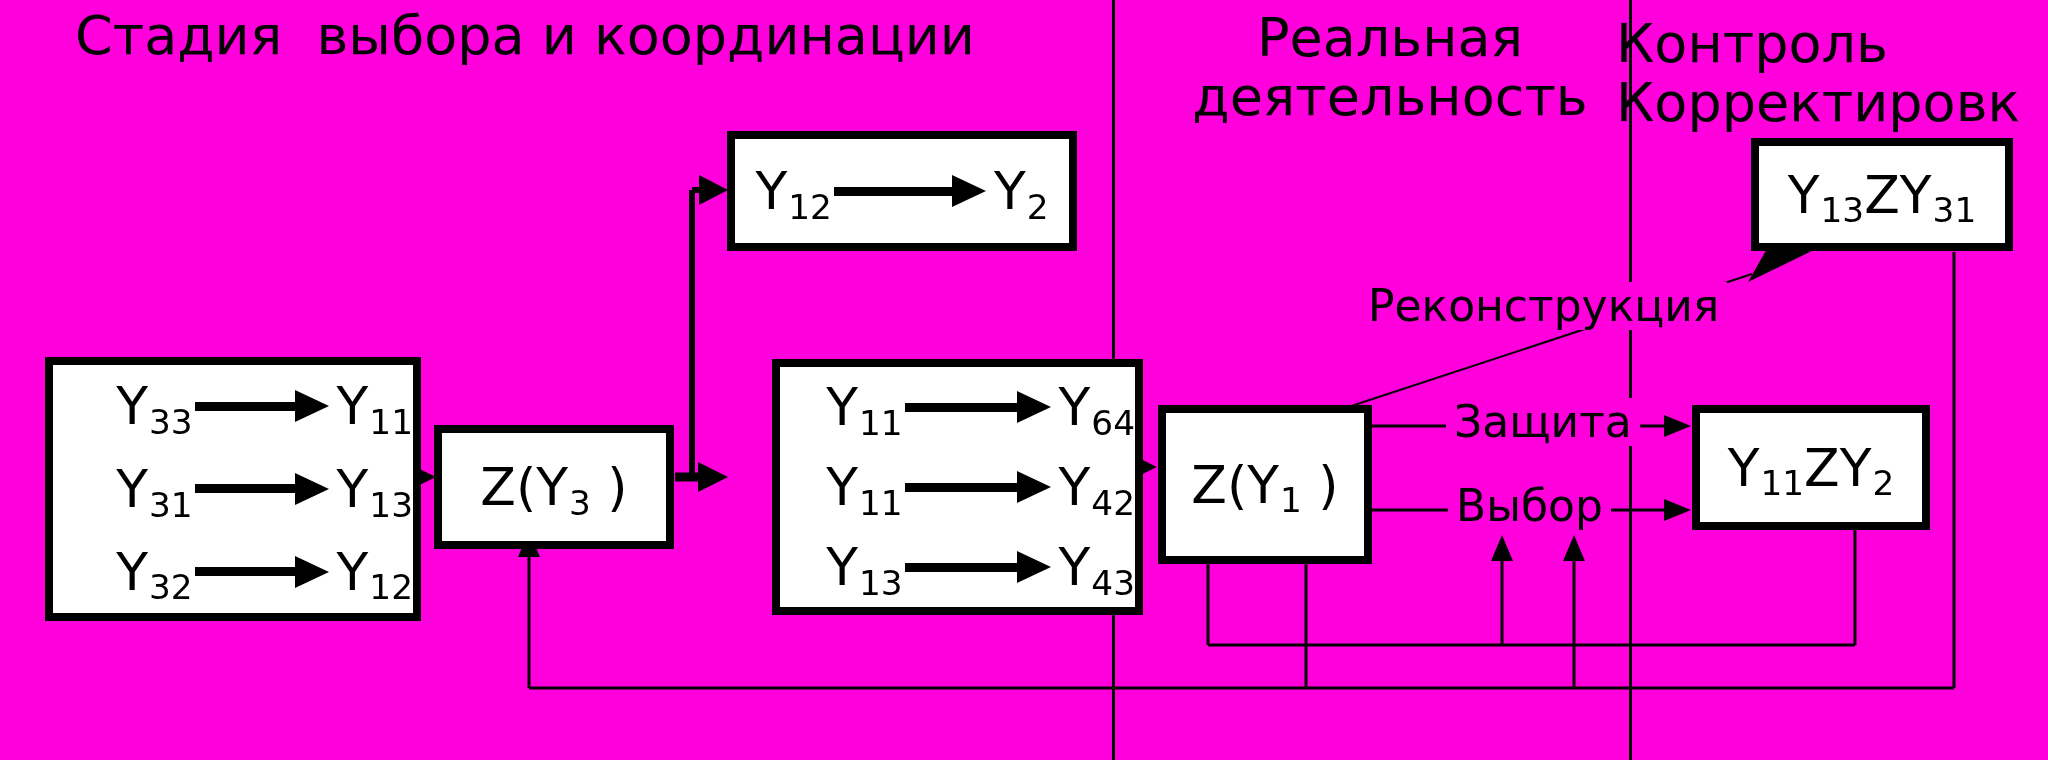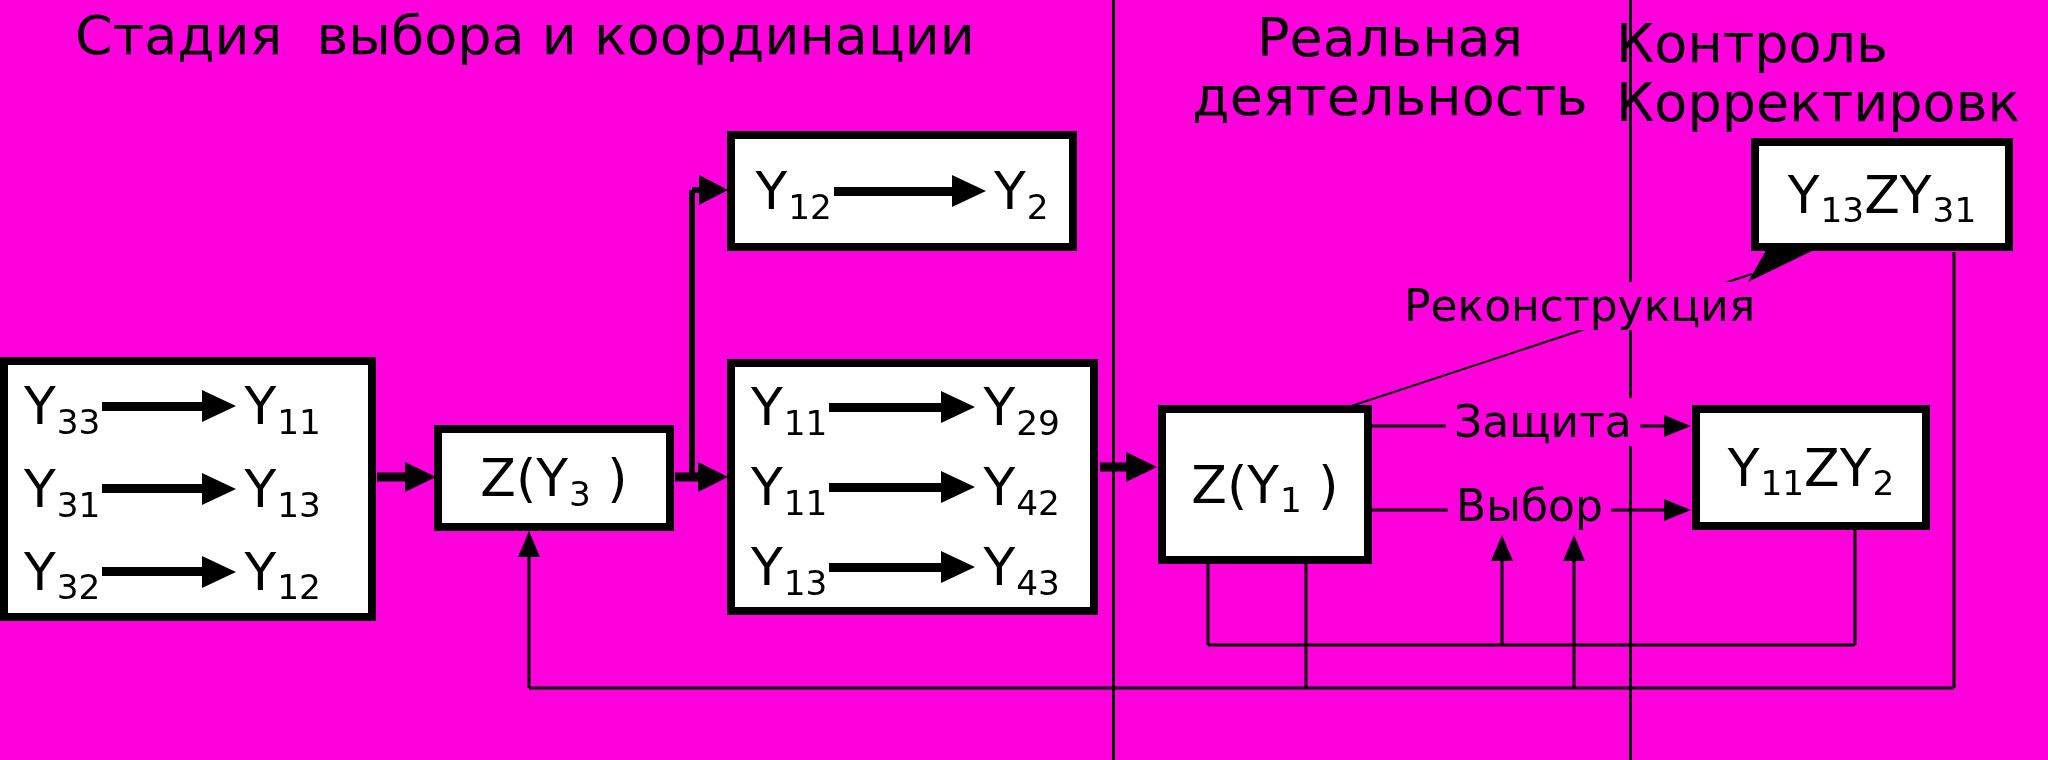--- a/index.html
+++ b/index.html
@@ -17,21 +17,21 @@
   .h{position:absolute;font-size:54px;line-height:1.1;}
   .h-stage{left:75px;top:6px;white-space:pre;}
   .h-real{left:1150px;top:8px;width:480px;text-align:center;}
   .h-control{left:1616px;top:14px;width:408px;text-align:left;}
   .box{
     position:absolute;background:var(--box_fill,#fff);
     border:8px solid var(--line,#000);box-sizing:border-box;
     display:flex;flex-direction:column;justify-content:space-around;align-items:center;
     font-size:52px;z-index:2;
   }
-  .box.left-align{align-items:flex-start;padding-left:16px;}
+  .box.left-align{align-items:flex-end;padding-left:16px;margin-left:45px;}
   .row{display:flex;align-items:center;gap:2px;}
   .term{white-space:nowrap;}
   sub.s{font-size:0.66em;position:relative;top:0.28em;line-height:0;vertical-align:baseline;margin-left:1px;}
   .rowarrow{position:relative;display:inline-block;height:9px;background:var(--line,#000);margin-right:40px;align-self:center;}
   .rowarrow::after{
     content:"";position:absolute;right:-34px;top:50%;transform:translateY(-50%);
     width:0;height:0;border-left:34px solid var(--line,#000);
     border-top:16px solid transparent;border-bottom:16px solid transparent;
   }
   .label{position:absolute;font-size:44px;line-height:1.1;background:var(--background,#ff00dd);padding:0 8px;z-index:3;}
@@ -117,39 +117,39 @@
       <span class="rowarrow" style="width:100px"></span>
       <span class="term"><span>Y</span><sub class="s">13</sub></span>
     </div>
     <div class="row">
       <span class="term"><span>Y</span><sub class="s">32</sub></span>
       <span class="rowarrow" style="width:100px"></span>
       <span class="term"><span>Y</span><sub class="s">12</sub></span>
     </div>
   </div>
 
-  <div class="box" style="left:434px;top:425px;width:240px;height:106px">
+  <div class="box" style="left:434px;top:425px;width:240px;height:124px">
     <div class="row">
       <span class="term"><span>Z(Y</span><sub class="s">3</sub><span style="white-space:pre"> )</span></span>
     </div>
   </div>
 
   <div class="box" style="left:727px;top:131px;width:350px;height:120px">
     <div class="row">
       <span class="term"><span>Y</span><sub class="s">12</sub></span>
       <span class="rowarrow" style="width:118px"></span>
       <span class="term"><span>Y</span><sub class="s">2</sub></span>
     </div>
   </div>
 
   <div class="box left-align" style="left:727px;top:359px;width:371px;height:256px">
     <div class="row">
       <span class="term"><span>Y</span><sub class="s">11</sub></span>
       <span class="rowarrow" style="width:112px"></span>
-      <span class="term"><span>Y</span><sub class="s">29</sub></span>
+      <span class="term"><span>Y</span><sub class="s">64</sub></span>
     </div>
     <div class="row">
       <span class="term"><span>Y</span><sub class="s">11</sub></span>
       <span class="rowarrow" style="width:112px"></span>
       <span class="term"><span>Y</span><sub class="s">42</sub></span>
     </div>
     <div class="row">
       <span class="term"><span>Y</span><sub class="s">13</sub></span>
       <span class="rowarrow" style="width:112px"></span>
       <span class="term"><span>Y</span><sub class="s">43</sub></span>
@@ -167,17 +167,17 @@
       <span class="term"><span>Y</span><sub class="s">11</sub><span>ZY</span><sub class="s">2</sub></span>
     </div>
   </div>
 
   <div class="box" style="left:1751px;top:138px;width:262px;height:113px">
     <div class="row">
       <span class="term"><span>Y</span><sub class="s">13</sub><span>ZY</span><sub class="s">31</sub></span>
     </div>
   </div>
 
-  <div class="label" style="left:1396px;top:282px">Реконструкция</div>
+  <div class="label" style="left:1360px;top:282px">Реконструкция</div>
   <div class="label" style="left:1446px;top:398px">Защита</div>
   <div class="label" style="left:1448px;top:482px">Выбор</div>
 
 </div>
 
 </body></html>

